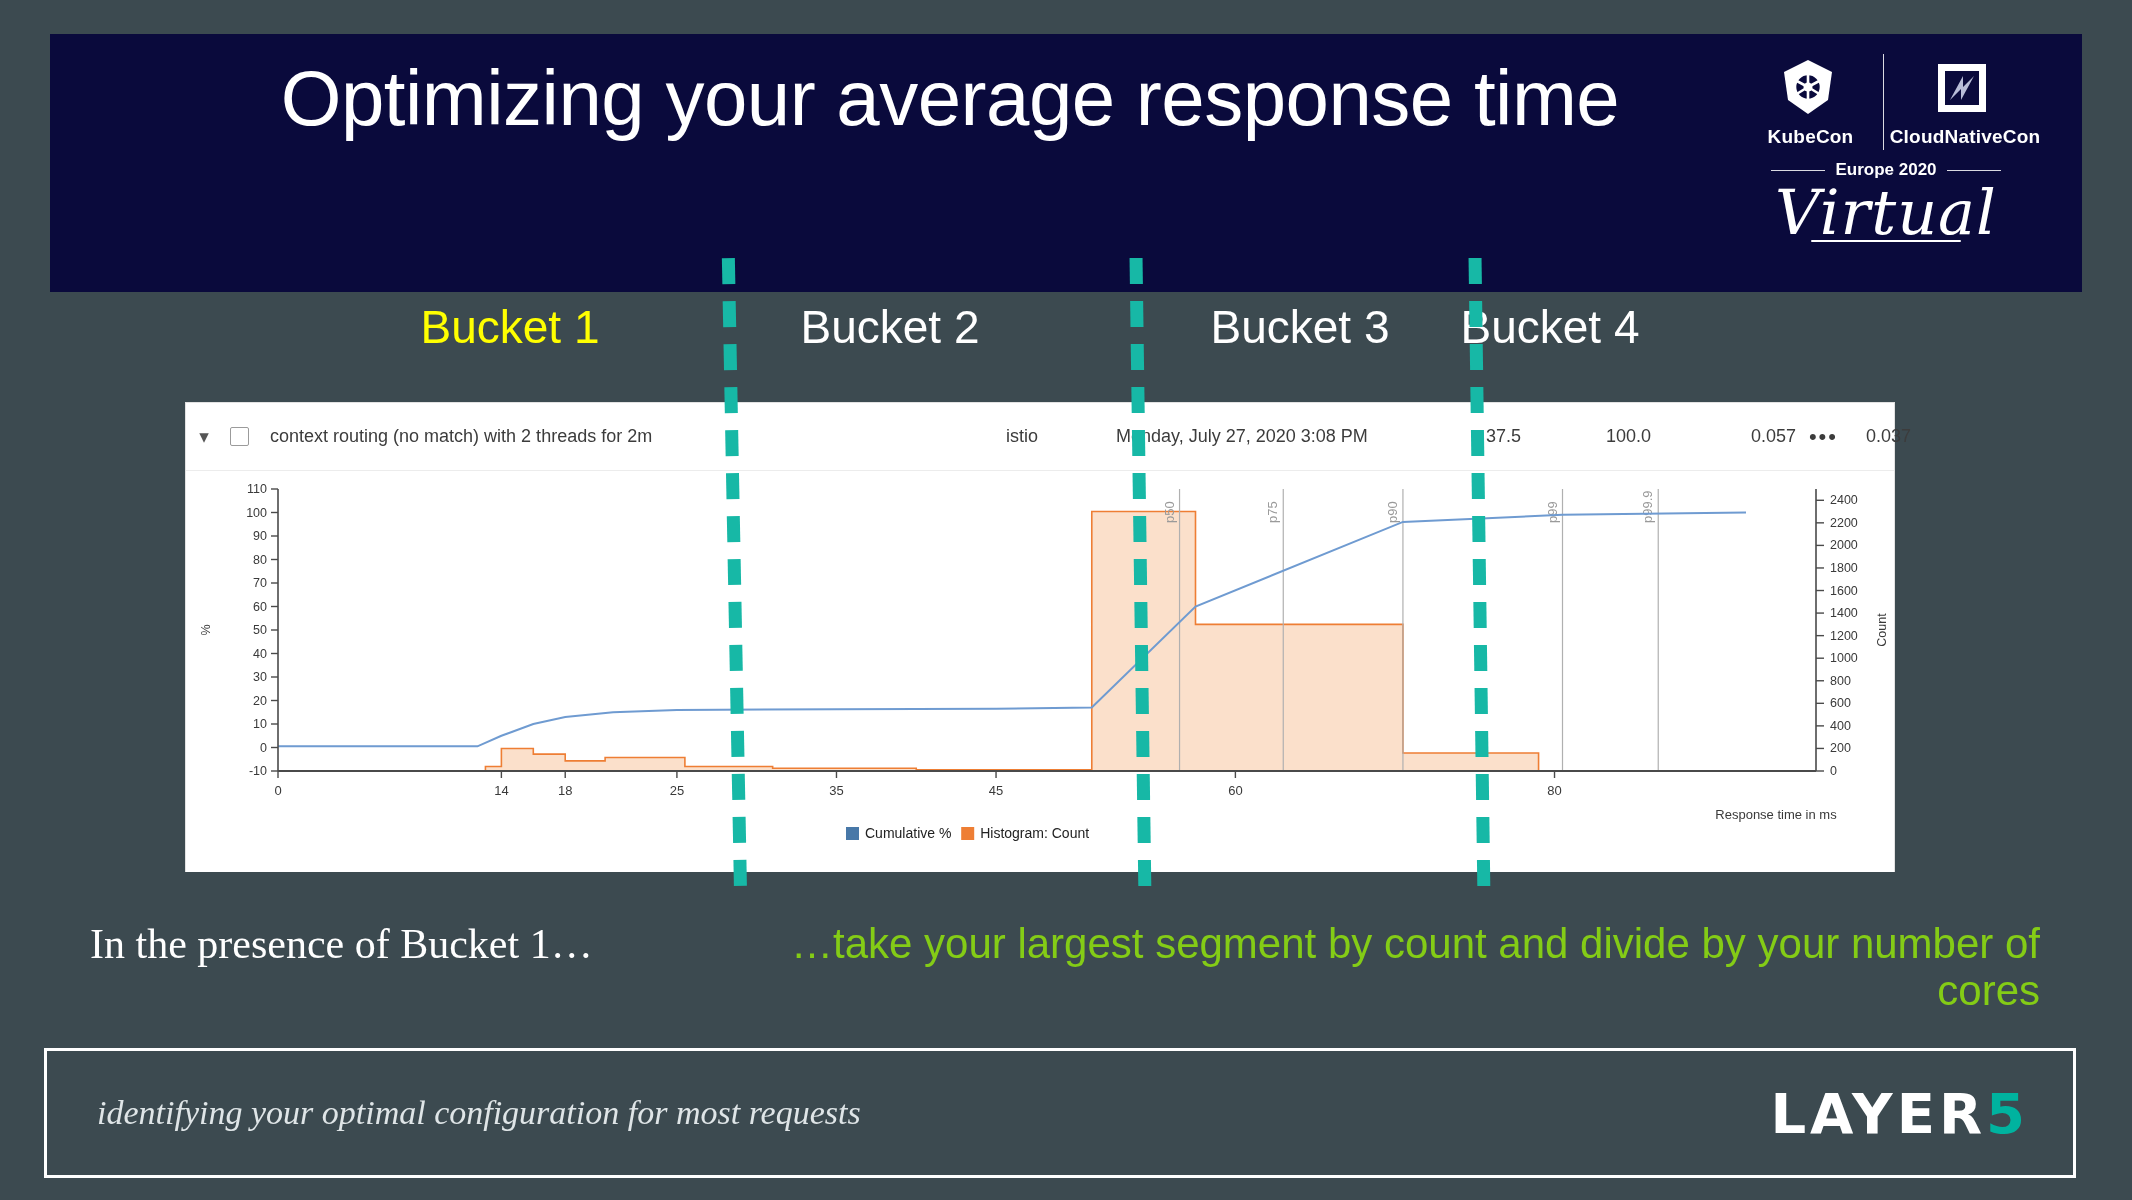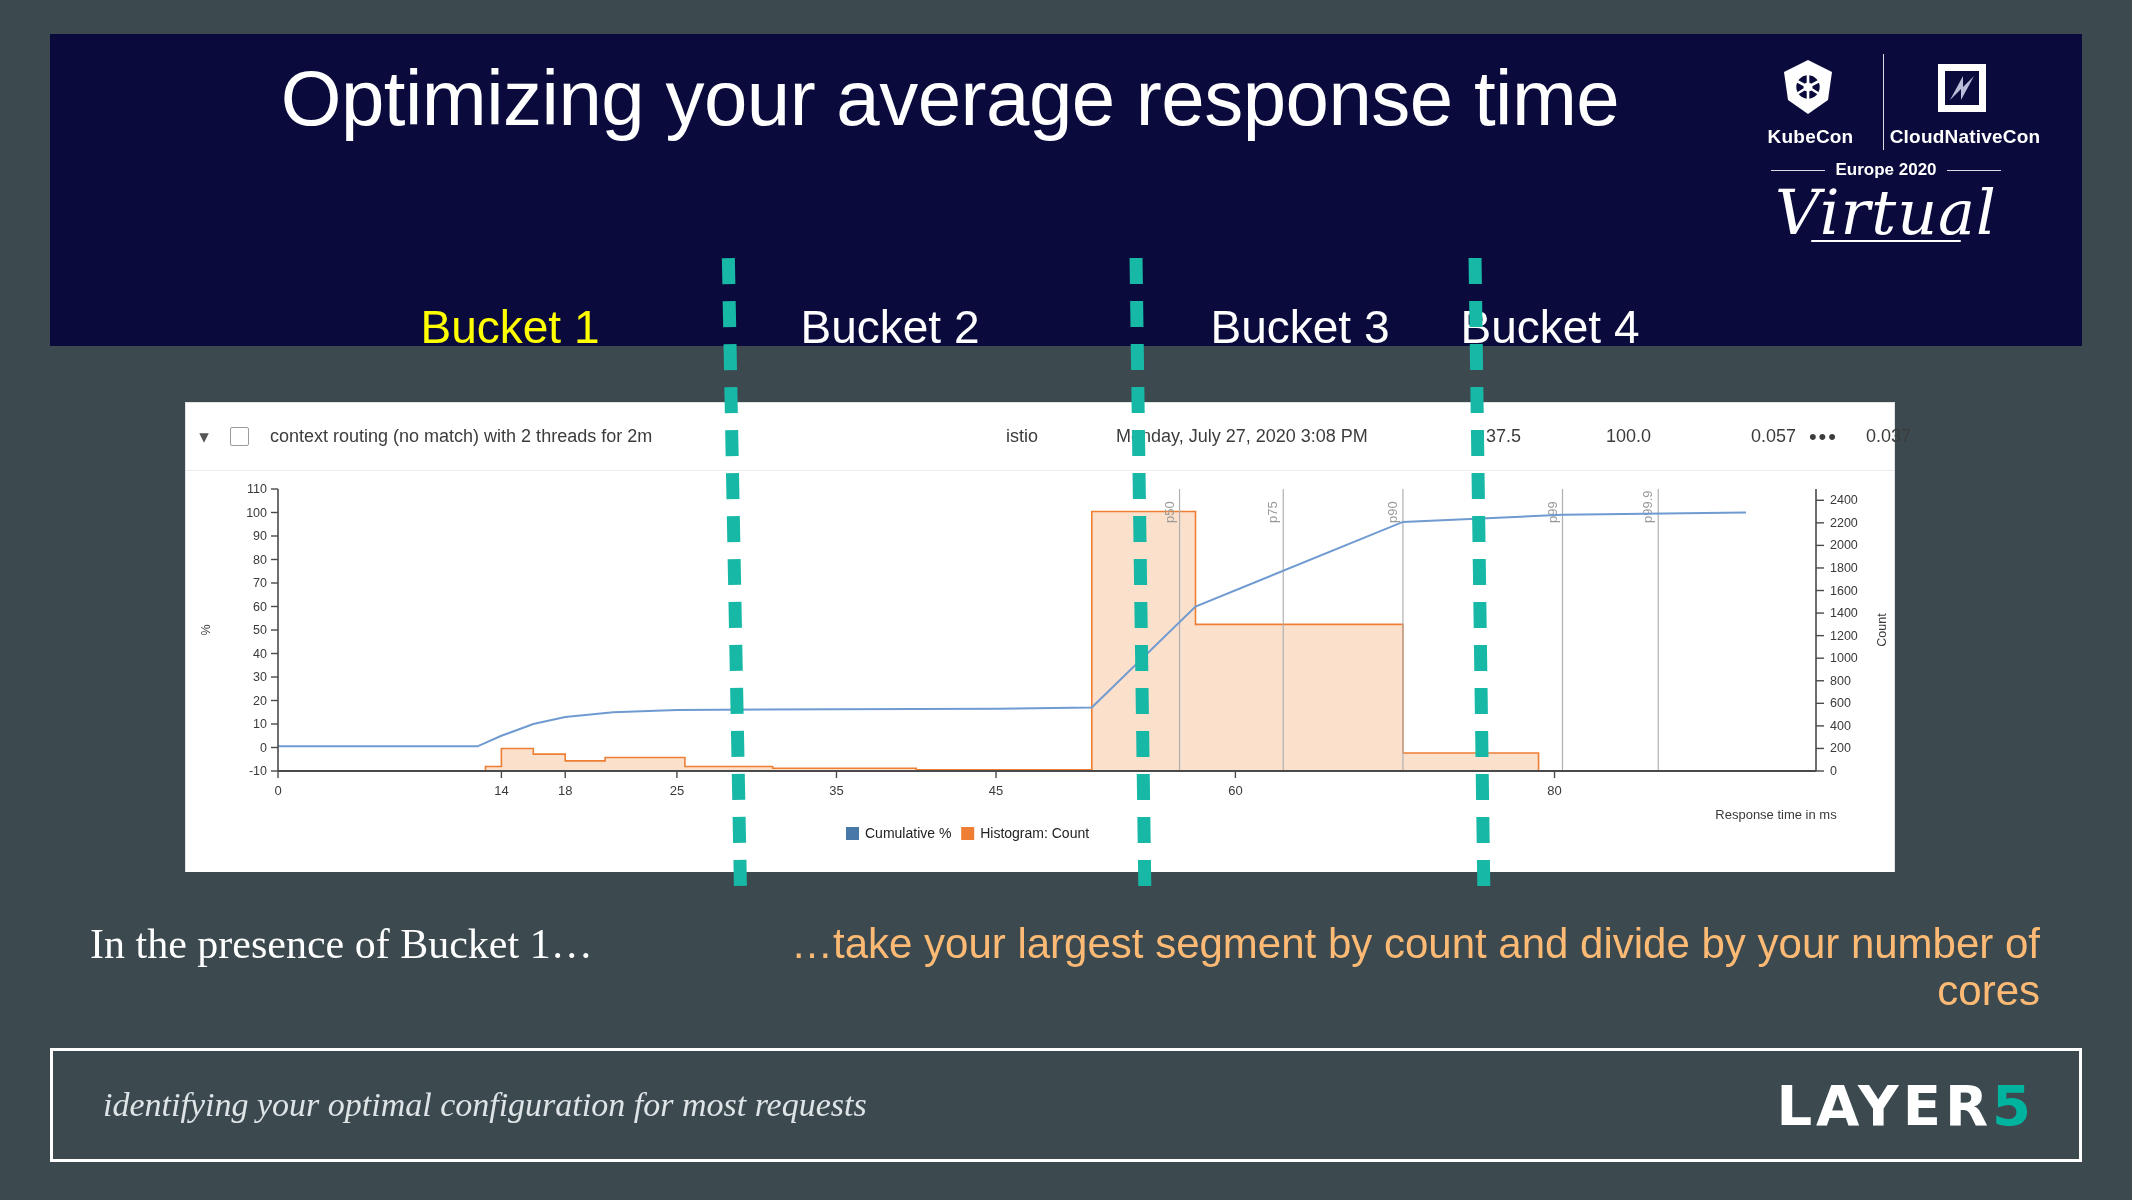--- a/index.html
+++ b/index.html
@@ -6,21 +6,21 @@
   html, body {
     width: 2132px; height: 1200px;
     background: #3c4a50;
     font-family: "Liberation Sans", sans-serif;
     overflow: hidden;
   }
   .slide { position: relative; width: 2132px; height: 1200px; background: #3c4a50; }
 
   
   .header {
-    position: absolute; left: 50px; top: 34px; width: 2032px; height: 312px;
+    position: absolute; left: 50px; top: 34px; width: 2032px; height: 258px;
     background: #0a0a3c;
   }
   .title {
     position: absolute; left: 120px; top: 22px; width: 1560px;
     text-align: center; color: #ffffff;
     font-size: 78px; line-height: 1.08; font-weight: 400;
     letter-spacing: -0.5px;
   }
   .kclogo { position: absolute; right: 46px; top: 18px; width: 300px; height: 230px; color: #fff; }
   .kc-row { display: flex; align-items: center; justify-content: center; gap: 0px; height: 100px; }
@@ -70,26 +70,26 @@
   .chartwrap { position: relative; width: 100%; height: 401px; background: #fff; }
   .chartsvg { display: block; }
 
   
   .cap-left {
     position: absolute; left: 90px; top: 920px; width: 700px;
     font-size: 42px; color: #ffffff; white-space: nowrap; font-family: Liberation Serif, serif;
   }
   .cap-right {
     position: absolute; left: 790px; top: 920px; width: 1250px;
-    font-size: 42px; color: #fdba74; text-align: right; line-height: 1.12;
+    font-size: 42px; color: #84cc16; text-align: right; line-height: 1.12;
   }
 
   
   .footer {
-    position: absolute; left: 50px; top: 1048px; width: 2032px; height: 114px;
+    position: absolute; left: 44px; top: 1048px; width: 2032px; height: 130px;
     border: 3px solid #ffffff; display: flex; align-items: center;
   }
   .footer-text {
     margin-left: 50px; font-size: 34px; font-style: italic;
     color: #dfe5e7; font-family: "Liberation Serif", serif;
   }
   .layer5 {
     position: absolute; right: 48px; top: 50%; transform: translateY(-50%);
     display: flex; align-items: center;
   }

